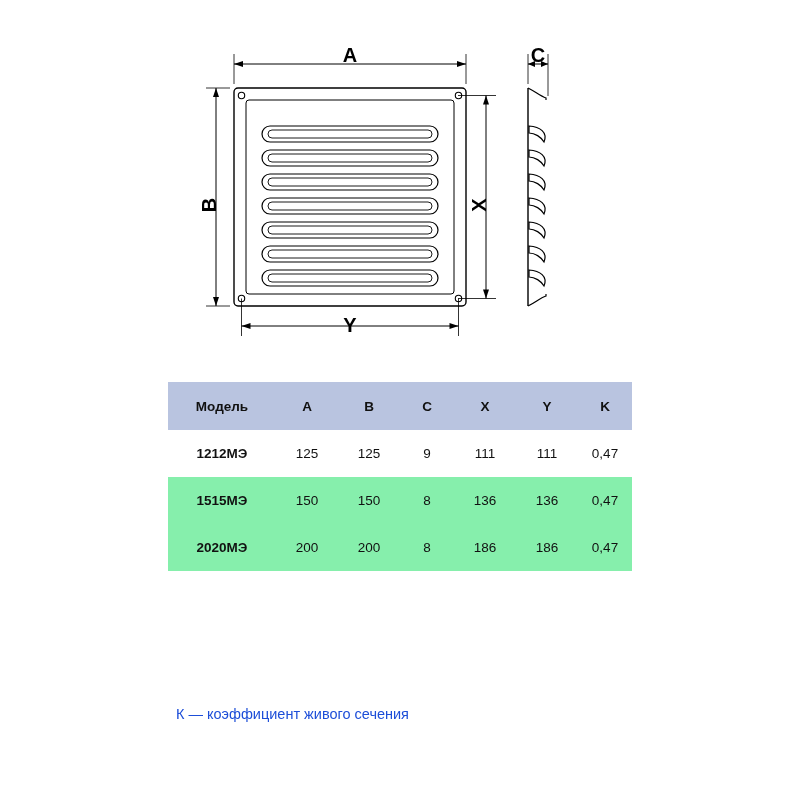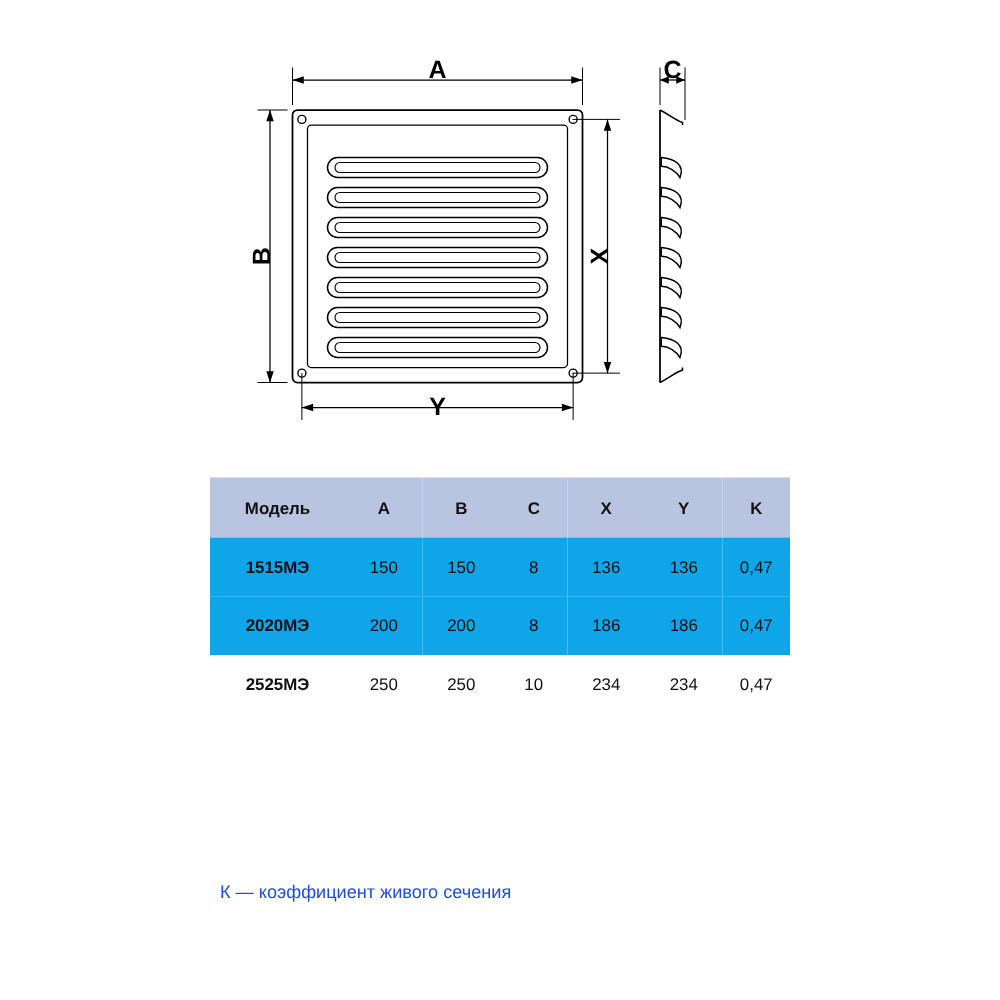--- a/index.html
+++ b/index.html
@@ -60,21 +60,21 @@
   table.dims thead th {
     background: #b9c4e0;
     font-weight: bold;
     font-size: 13.5px;
     height: 48px;
   }
   table.dims tbody tr.even td {
     background: #ffffff;
   }
   table.dims tbody tr.odd td {
-    background: #0ea5e9;
+    background: #86efac;
   }
   table.dims td.model, table.dims th.model {
     font-weight: bold;
     width: 108px;
   }
   table.dims col.c-model { width: 108px; }
   table.dims col.c-a { width: 62px; }
   table.dims col.c-b { width: 62px; }
   table.dims col.c-c { width: 54px; }
   table.dims col.c-x { width: 62px; }
@@ -207,46 +207,46 @@
           <th class="model">Модель</th>
           <th>A</th>
           <th>B</th>
           <th>C</th>
           <th>X</th>
           <th>Y</th>
           <th>K</th>
         </tr>
       </thead>
       <tbody>
+        <tr class="even">
+          <td class="model">1212МЭ</td>
+          <td>125</td>
+          <td>125</td>
+          <td>9</td>
+          <td>111</td>
+          <td>111</td>
+          <td>0,47</td>
+        </tr>
         <tr class="odd">
           <td class="model">1515МЭ</td>
           <td>150</td>
           <td>150</td>
           <td>8</td>
           <td>136</td>
           <td>136</td>
           <td>0,47</td>
         </tr>
         <tr class="odd">
           <td class="model">2020МЭ</td>
           <td>200</td>
           <td>200</td>
           <td>8</td>
           <td>186</td>
           <td>186</td>
           <td>0,47</td>
         </tr>
-        <tr class="even">
-          <td class="model">2525МЭ</td>
-          <td>250</td>
-          <td>250</td>
-          <td>10</td>
-          <td>234</td>
-          <td>234</td>
-          <td>0,47</td>
-        </tr>
       </tbody>
     </table>
   </div>
 
   <div class="footnote">К — коэффициент живого сечения</div>
 
 </div>
 
 </body></html>

